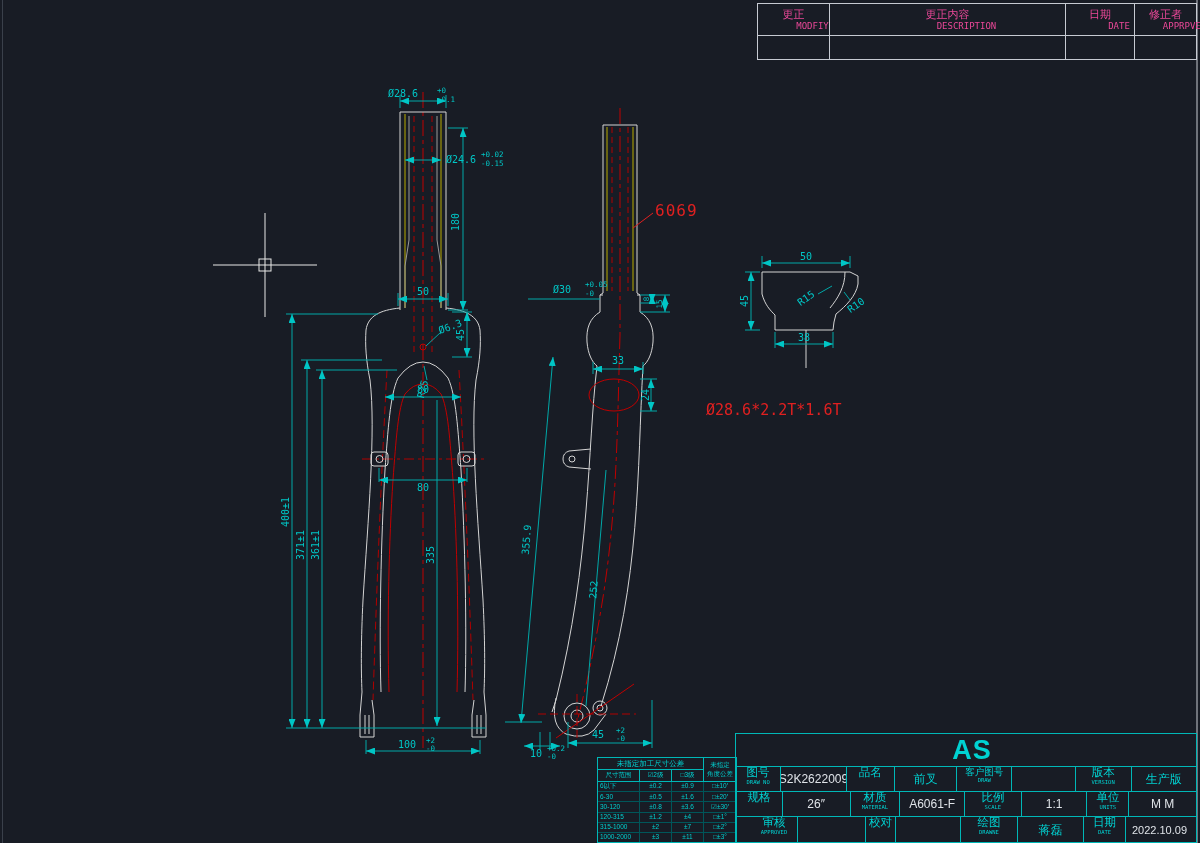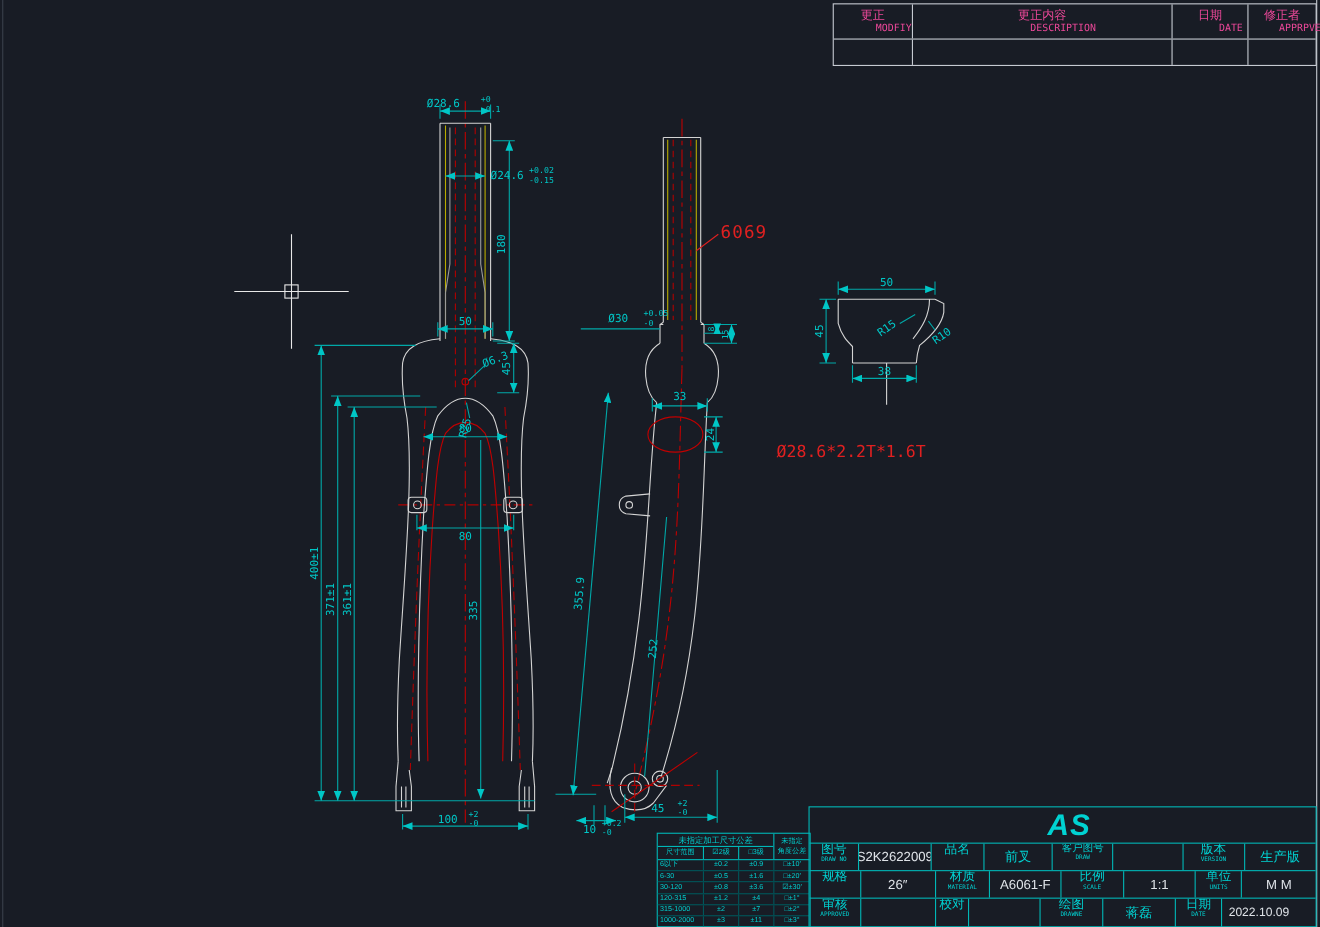--- a/index.html
+++ b/index.html
@@ -43,24 +43,24 @@
   .tt-c1{width:42px;padding-left:2px;}
   .tt-c2{width:32px;justify-content:center;}
   .tt-c3{width:32px;justify-content:center;}
   .tt-c4{flex:1;justify-content:center;border-right:none!important;}
 
   
   .title-block{position:absolute;left:735px;top:733px;width:462px;height:110px;border:1px solid #00b7b7;
                box-sizing:border-box;color:#00d2d2;}
   .tb-company{height:33px;border-bottom:1px solid #00b7b7;box-sizing:border-box;display:flex;
               align-items:center;justify-content:center;gap:6px;overflow:hidden;white-space:nowrap;}
-  .tb-as{font-size:27px;font-style:italic;font-weight:bold;letter-spacing:1px;margin-left:12px;}
+  .tb-as{font-size:27px;font-weight:bold;letter-spacing:1px;margin-left:12px;}
   .tb-name{font-size:18px;font-weight:bold;letter-spacing:2px;}
   .tb-row{display:flex;height:25px;border-bottom:1px solid #00b7b7;box-sizing:border-box;}
-  .tb-row:last-child{height:26px;border-bottom:none;}
+  .tb-row:last-child{height:26px;border-bottom:none;padding-left:15px;}
   .tb-cell{box-sizing:border-box;border-right:1px solid #00b7b7;display:flex;flex-direction:column;
            align-items:center;line-height:1;overflow:hidden;}
   .tb-cell:last-child{border-right:none;}
   .tb-zh{font-size:11.5px;}
   .tb-en{font-size:5.5px;margin-top:1px;font-family:"DejaVu Sans Mono",monospace;}
   .tb-val{font-size:12px;justify-content:center;flex-direction:row;}
   .light{color:#dfe3e8;}
 </style>
 </head>
 <body>

